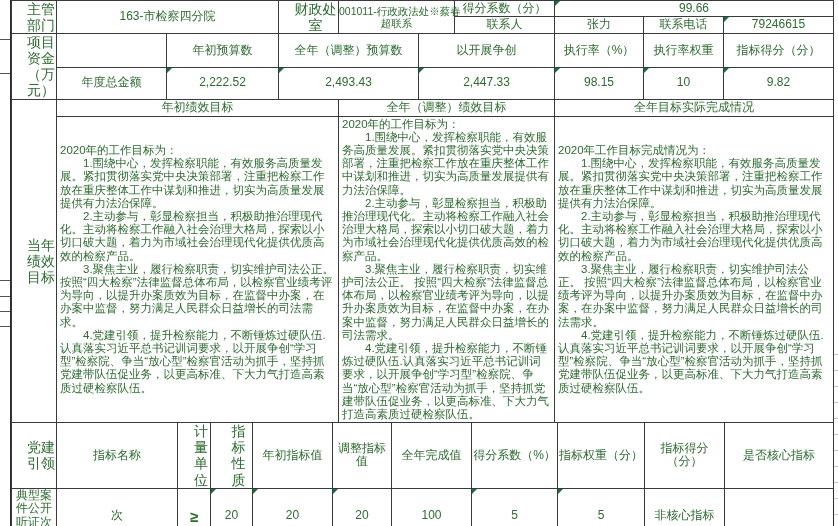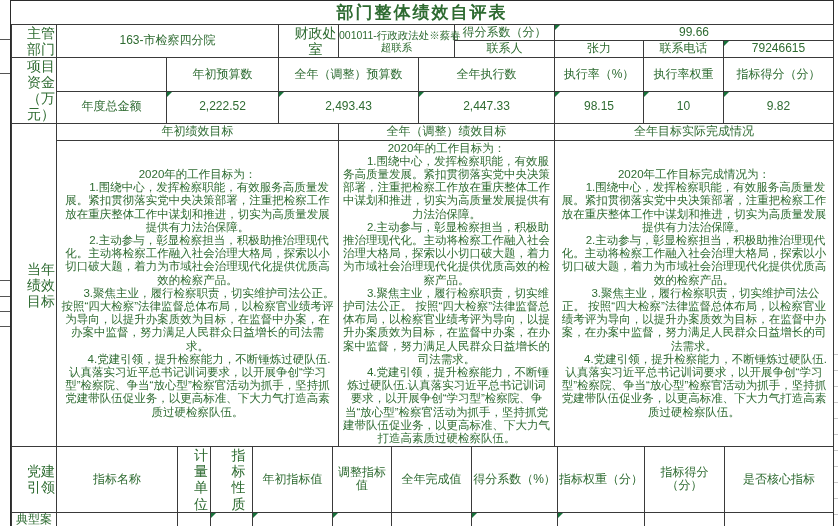--- a/index.html
+++ b/index.html
@@ -6,21 +6,21 @@
   .sheet{position:relative;width:838px;height:526px;background:#fff;
          font-family:"Liberation Sans",sans-serif;color:#2e6b31;overflow:hidden;}
   .gridwrap{position:absolute;left:10px;top:0;width:822px;border:1px solid #2b2b2b;background:#fff;}
   .titlebar{height:23px;line-height:23px;text-align:center;font-size:17px;font-weight:bold;
             letter-spacing:2px;border-bottom:1px solid #2b2b2b;}
   table{border-collapse:collapse;table-layout:fixed;width:822px;margin-top:-1px;}
   td{border:1px solid #3a3a3a;text-align:center;vertical-align:middle;font-size:12px;
      padding:0;position:relative;color:#2e6b31;overflow:hidden;line-height:1.15;}
   td.small{font-size:10.5px;overflow:visible;}
   td.lbl{font-size:14px;padding-left:14px;}
-  td.goal{font-size:11.5px;line-height:13.2px;text-align:center;vertical-align:middle;
+  td.goal{font-size:11.5px;line-height:13.2px;text-align:left;vertical-align:middle;
           padding:1px 3px;white-space:pre-wrap;overflow:hidden;}
   td.nature{font-size:15px;font-weight:bold;}
   .tri{position:absolute;top:0;left:0;width:0;height:0;
        border-top:5px solid #17713a;border-right:5px solid transparent;}
   .nowrap{white-space:nowrap;display:block;}
   .tick{position:absolute;left:0;width:10px;height:1px;background:#555;}
   .gline{position:absolute;left:833px;width:5px;height:1px;background:#c9c9c9;}
 </style>
 </head>
 <body>
@@ -43,21 +43,20 @@
       <div class="gline" style="top:434px"></div>
     <div class="gline" style="top:450px"></div>
       <div class="gline" style="top:466px"></div>
     <div class="gline" style="top:482px"></div>
       <div class="gline" style="top:498px"></div>
     <div class="gline" style="top:514px"></div>
   </div>
 
   <div class="gridwrap">
 
-    <div class="titlebar">部门整体绩效自评表</div>
 
     <table>
       <colgroup>
         <col style="width:45px">
           <col style="width:222px">
           <col style="width:60px">
           <col style="width:116px">
         <col style="width:100px">
           <col style="width:89px">
           <col style="width:80px">
@@ -100,21 +99,21 @@
           <col style="width:89px">
           <col style="width:80px">
           <col style="width:110px">
       </colgroup>
       <tbody>
           <tr style="height:18px">
         <td rowspan="2" class="lbl">项目资金（万元）</td>
         <td></td>
         <td>年初预算数</td>
         <td>全年（调整）预算数</td>
-        <td>全年执行数</td>
+        <td>以开展争创</td>
         <td>执行率（%）</td>
         <td>执行率权重</td>
         <td>指标得分（分）</td>
       </tr>
       <tr style="height:17px">
         <td>年度总金额</td>
         <td><i class="tri"></i><span>2,222.52</span></td>
         <td><i class="tri"></i><span>2,493.43</span></td>
         <td><i class="tri"></i><span>2,447.33</span></td>
         <td><i class="tri"></i><span>98.15</span></td>

